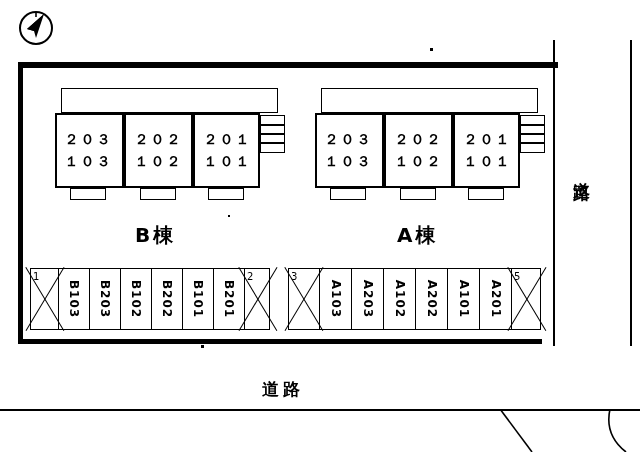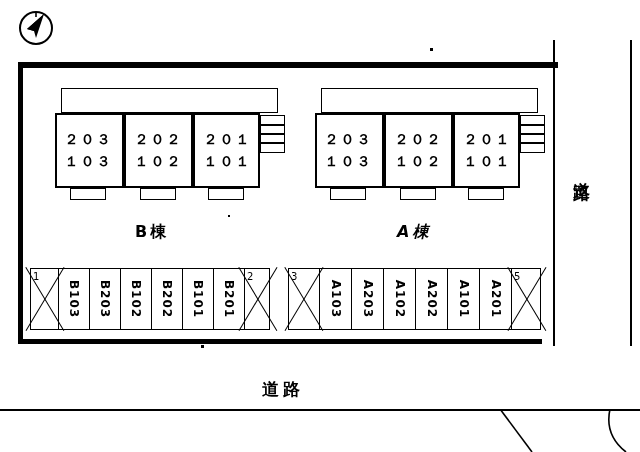--- a/index.html
+++ b/index.html
@@ -86,21 +86,21 @@
     background: #fff;
   }
   .stair-lines i {
     position: absolute;
     left: 0; right: 0;
     height: 1.5px;
     background: #000;
   }
   .bldg-label {
     position: absolute;
-    font-size: 16px;
+    font-size: 20px;
     font-weight: bold;
     letter-spacing: 3px;
     color: #000;
     white-space: nowrap;
   }
 
   
   .parking-strip {
     box-sizing: border-box;
     border: 1.5px solid #000;
@@ -240,21 +240,21 @@
     <div class="unit-cell" style="left:138px; top:25px; width:67px; height:75px; border-right:none;">
       <span>２０１</span>
       <span>１０１</span>
     </div>
 
     <div class="abs stair" style="left:15px; top:100px; width:36px; height:12px;"></div>
     <div class="abs stair" style="left:85px; top:100px; width:36px; height:12px;"></div>
     <div class="abs stair" style="left:153px; top:100px; width:36px; height:12px;"></div>
   </div>
 
-  <div class="bldg-label" style="left:397px; top:222px;font-style:italic;">A棟</div>
+  <div class="bldg-label" style="left:397px; top:222px;">A棟</div>
 
   <div class="abs parking-strip" style="left:30px; top:268px; width:240px; height:62px;">
 
     <div class="pslot" style="left:0px; width:28px;">
       <div class="xcross"></div>
       <div class="pslot-num">1</div>
     </div>
     <div class="pslot" style="left:28px; width:31px;">
       <div class="pslot-label">B103</div>
     </div>

